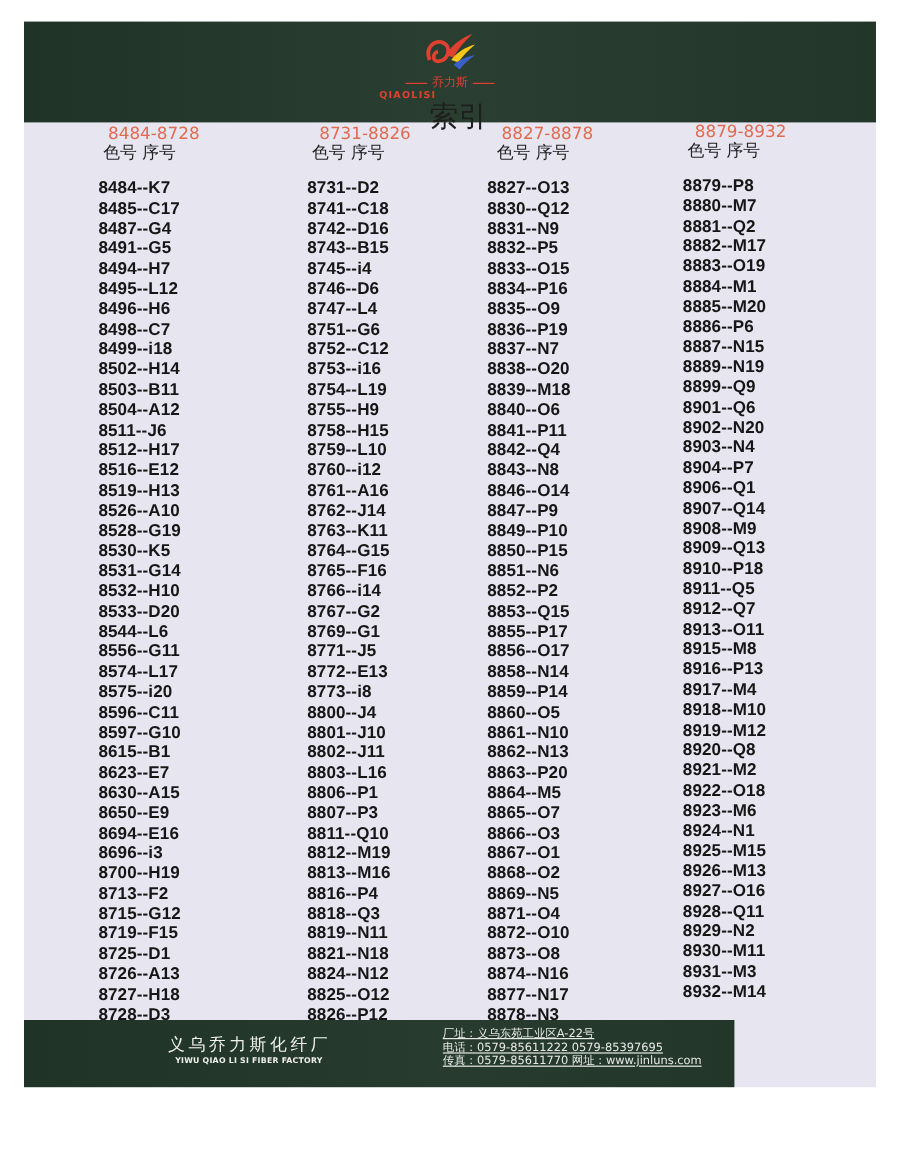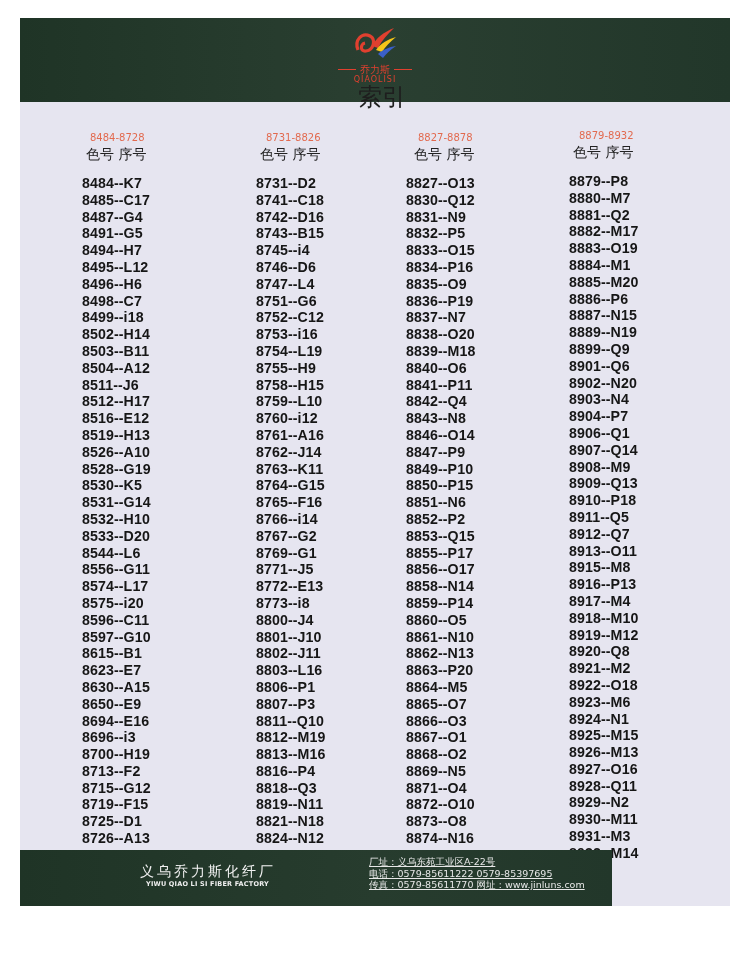--- a/index.html
+++ b/index.html
@@ -10,39 +10,39 @@
   .card {
     position: absolute; left: 20px; top: 18px; width: 710px; height: 888px;
     background: #e6e5f0;
   }
   .header-band {
     position: absolute; left: 0; top: 0; width: 710px; height: 84px;
     background: linear-gradient(90deg, #1f3426 0%, #2a3f31 50%, #22372a 100%);
   }
   .logo {
     position: absolute; left: 296px; top: 0; width: 118px; height: 84px;
-    text-align: center;
+    text-align: left;
   }
   .logo svg { display: block; margin: 6px auto 0; }
   .logo-cn {
     display: flex; align-items: center; justify-content: center; gap: 4px;
     color: #e0402f; font-size: 10px; line-height: 11px; margin-top: 0px;
   }
   .logo-cn .line { width: 18px; height: 1px; background: #e0402f; }
-  .logo-en { color: #e0402f; font-size: 8px; letter-spacing: 1px; line-height: 9px; font-weight: normal; }
+  .logo-en { color: #e0402f; font-size: 8px; letter-spacing: 1px; line-height: 9px; font-weight: bold; }
 
   .title {
     position: absolute; left: 0; width: 710px; top: 62px; text-align: center;
     font-size: 24px; color: #1e1e1e; line-height: 34px; padding-left: 14px; box-sizing: border-box;
   }
   .col {
     position: absolute; top: 88px; width: 160px;
   }
   .col-range {
-    color: #e26a4f; font-size: 10px; line-height: 12px; height: 12px; margin-top: 26px;
+    color: #e26a4f; font-size: 14px; line-height: 12px; height: 12px;
   }
   .col-head {
     color: #222; font-size: 14px; line-height: 18px; margin-top: 1px; height: 20px;
   }
   .col-list { margin-top: 10px; }
   .entry {
     font-family: "Liberation Sans", "DejaVu Sans", sans-serif;
     font-weight: bold; font-size: 14.2px; color: #161616; height: 16.8px; line-height: 16.8px;
     white-space: nowrap; letter-spacing: 0.1px;
   }

